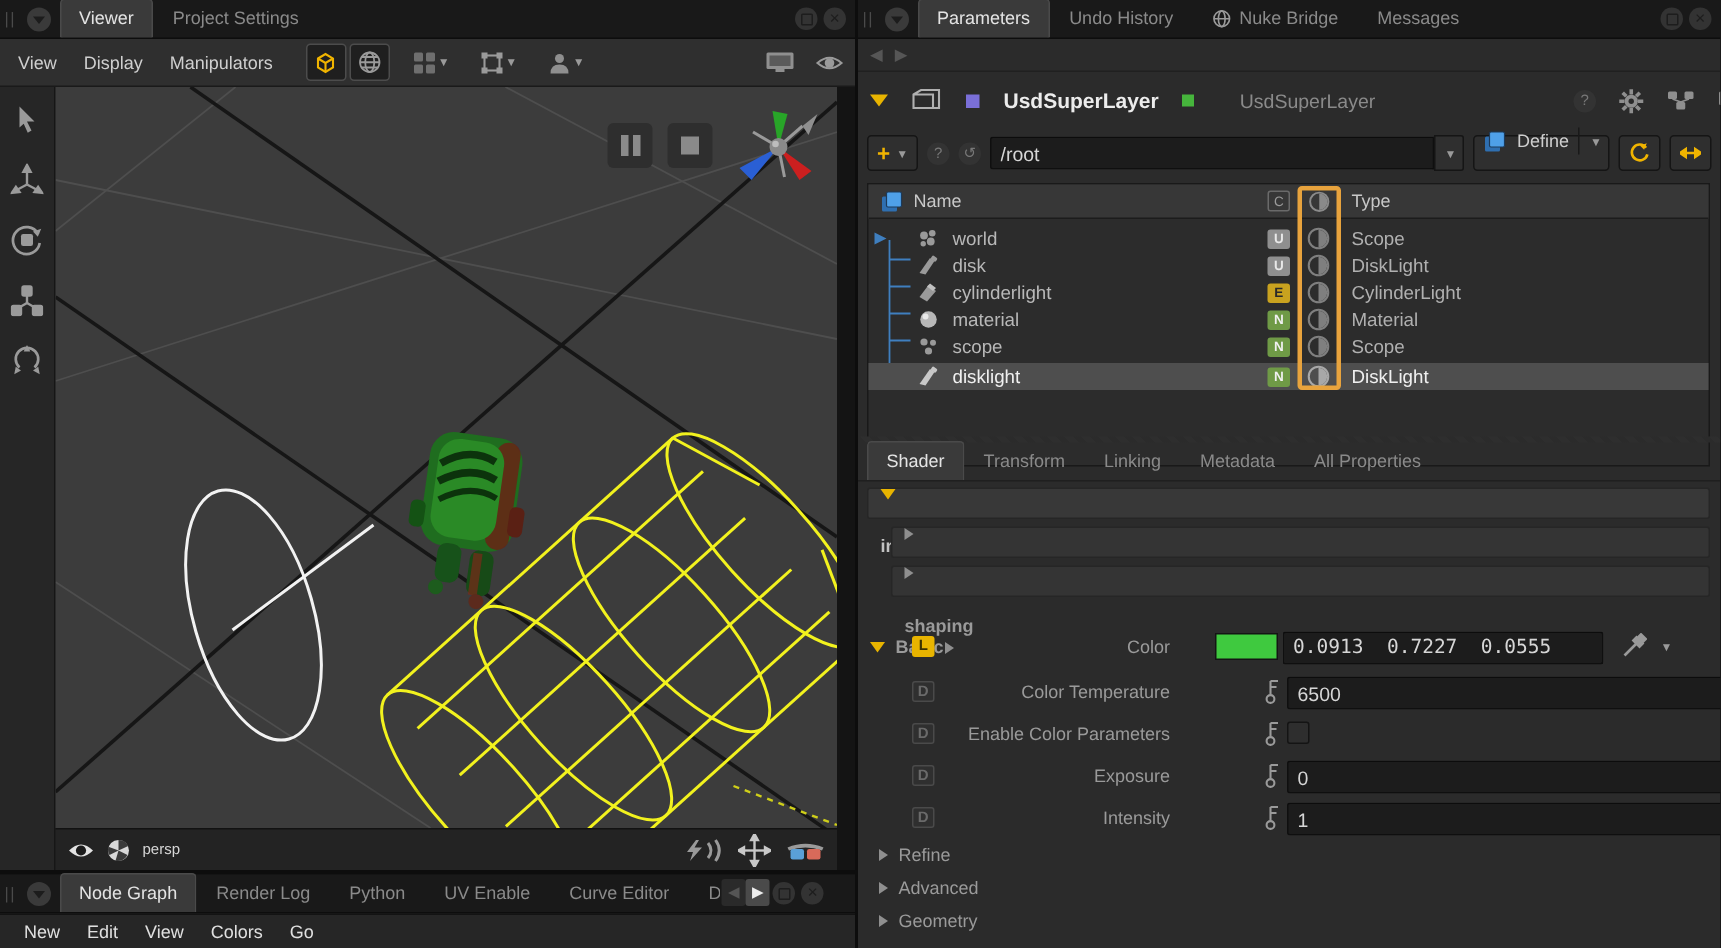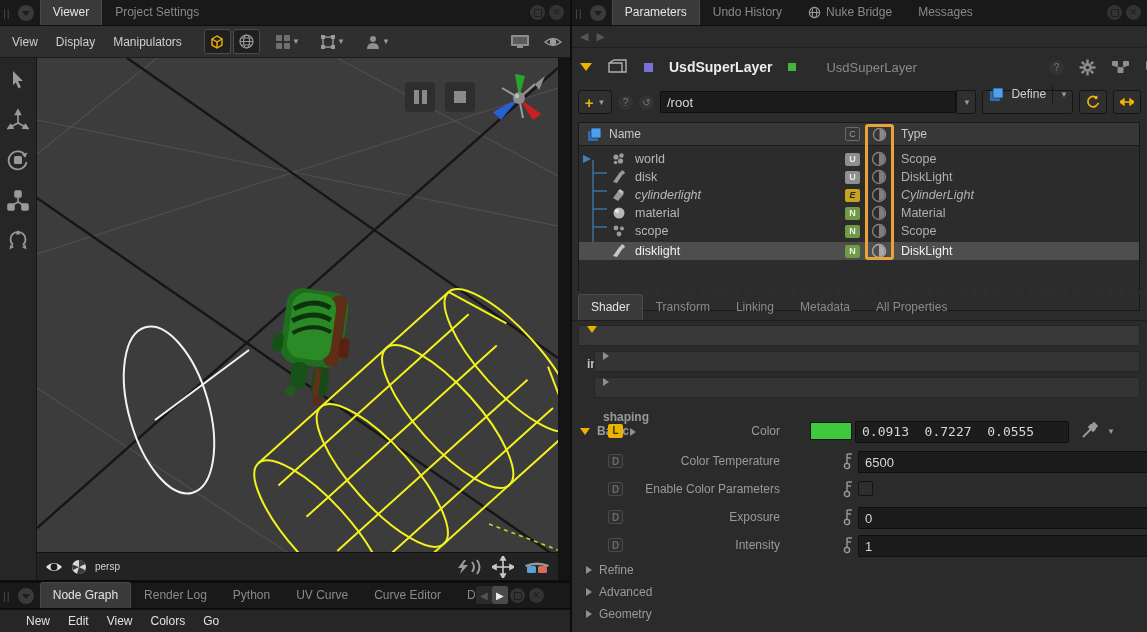--- a/index.html
+++ b/index.html
@@ -81,21 +81,21 @@
   .pbadge{position:absolute;left:36px;top:4px;width:15px;height:14px;border-radius:2px;font-size:10px;font-weight:bold;text-align:center;line-height:14px;}
   .pbadge.l{background:#e8b400;color:#3a3000;}
   .pbadge.d{background:#2f2f2f;border:1px solid #4a4a4a;color:#6a6a6a;}
   .plabel{position:absolute;left:58px;top:4px;width:150px;text-align:right;color:#9a9a9a;font-size:12px;}
   .pficon{position:absolute;left:271px;top:2px;color:#9a9a9a;}
   .pfield{position:absolute;left:286px;top:1px;width:282px;}
   .mono{font-family:"DejaVu Sans Mono","Liberation Mono",monospace;white-space:pre;}
   .checkbox{position:absolute;left:286px;top:3px;width:15px;height:15px;background:#2e2e2e;border:1px solid #141414;border-radius:2px;}
 
   
-  #ng-menubar{left:0;top:609px;width:570px;height:23px;background:#262626;display:flex;align-items:flex-end;gap:2px;padding-left:18px;border-top:1px solid #131313;}
+  #ng-menubar{left:0;top:609px;width:570px;height:23px;background:#262626;display:flex;align-items:flex-end;gap:2px;padding-left:8px;border-top:1px solid #131313;}
   .scrollarrow{width:16px;height:18px;display:flex;align-items:center;justify-content:center;margin-bottom:4px;border-radius:2px;}
 
   .divider-v{left:570px;top:0;width:2px;height:632px;background:#0d0d0d;}
   .divider-h{left:0;top:580px;width:570px;height:3px;background:#0d0d0d;}
 </style>
 </head>
 <body>
 
 <div id="app">
 
@@ -354,21 +354,21 @@
     </span>
   </div>
 
   <div class="abs divider-h"></div>
   <div class="abs tabbar" style="left:0;top:583px;width:570px;height:26px;">
     <span class="handle">||</span>
     <span class="panemenu"></span>
     <span class="tab active">Node Graph</span>
     <span class="tab">Render Log</span>
     <span class="tab">Python</span>
-    <span class="tab">UV Curve</span>
+    <span class="tab">UV Enable</span>
     <span class="tab">Curve Editor</span>
     <span class="tab" style="max-width:22px;overflow:hidden;padding-right:0;">D</span>
     <span class="scrollarrow" style="background:#2a2a2a;">
         <span style="color:#555;font-size:10px;">◀</span>
       </span>
     <span class="scrollarrow" style="background:#4a4a4a;">
         <span style="color:#ededed;font-size:10px;">▶</span>
       </span>
     <span class="winbtns" style="margin-left:2px;">
       <span class="cbtn float"></span>
@@ -556,21 +556,21 @@
             </g>
           </svg>
         <span class="tname">disk</span>
         <span class="tbadge u">U</span>
         <svg class="teye" viewBox="0 0 16 16">
             <circle cx="8" cy="8" r="6.5" fill="none" stroke="#7f7f7f" stroke-width="1.4"></circle>
             <path d="M8 2.2 A5.8 5.8 0 0 1 8 13.8 Z" fill="#7f7f7f"></path>
           </svg>
         <span class="ttype">DiskLight</span>
       </div>
-      <div class="trow" style="top:63px;font-style:italic;">
+      <div class="trow" style="top:63px;">
         <svg class="ticon" viewBox="0 0 16 16">
             <g fill="#9a9a9a">
               <path d="M2 11 L8 3 L13 7 L7 14 Z"></path>
               <path d="M9 2 L13 5 L11 7 L7 4Z" fill="#c0c0c0"></path>
             </g>
           </svg>
         <span class="tname">cylinderlight</span>
         <span class="tbadge e">E</span>
         <svg class="teye" viewBox="0 0 16 16">
             <circle cx="8" cy="8" r="6.5" fill="none" stroke="#7f7f7f" stroke-width="1.4"></circle>

